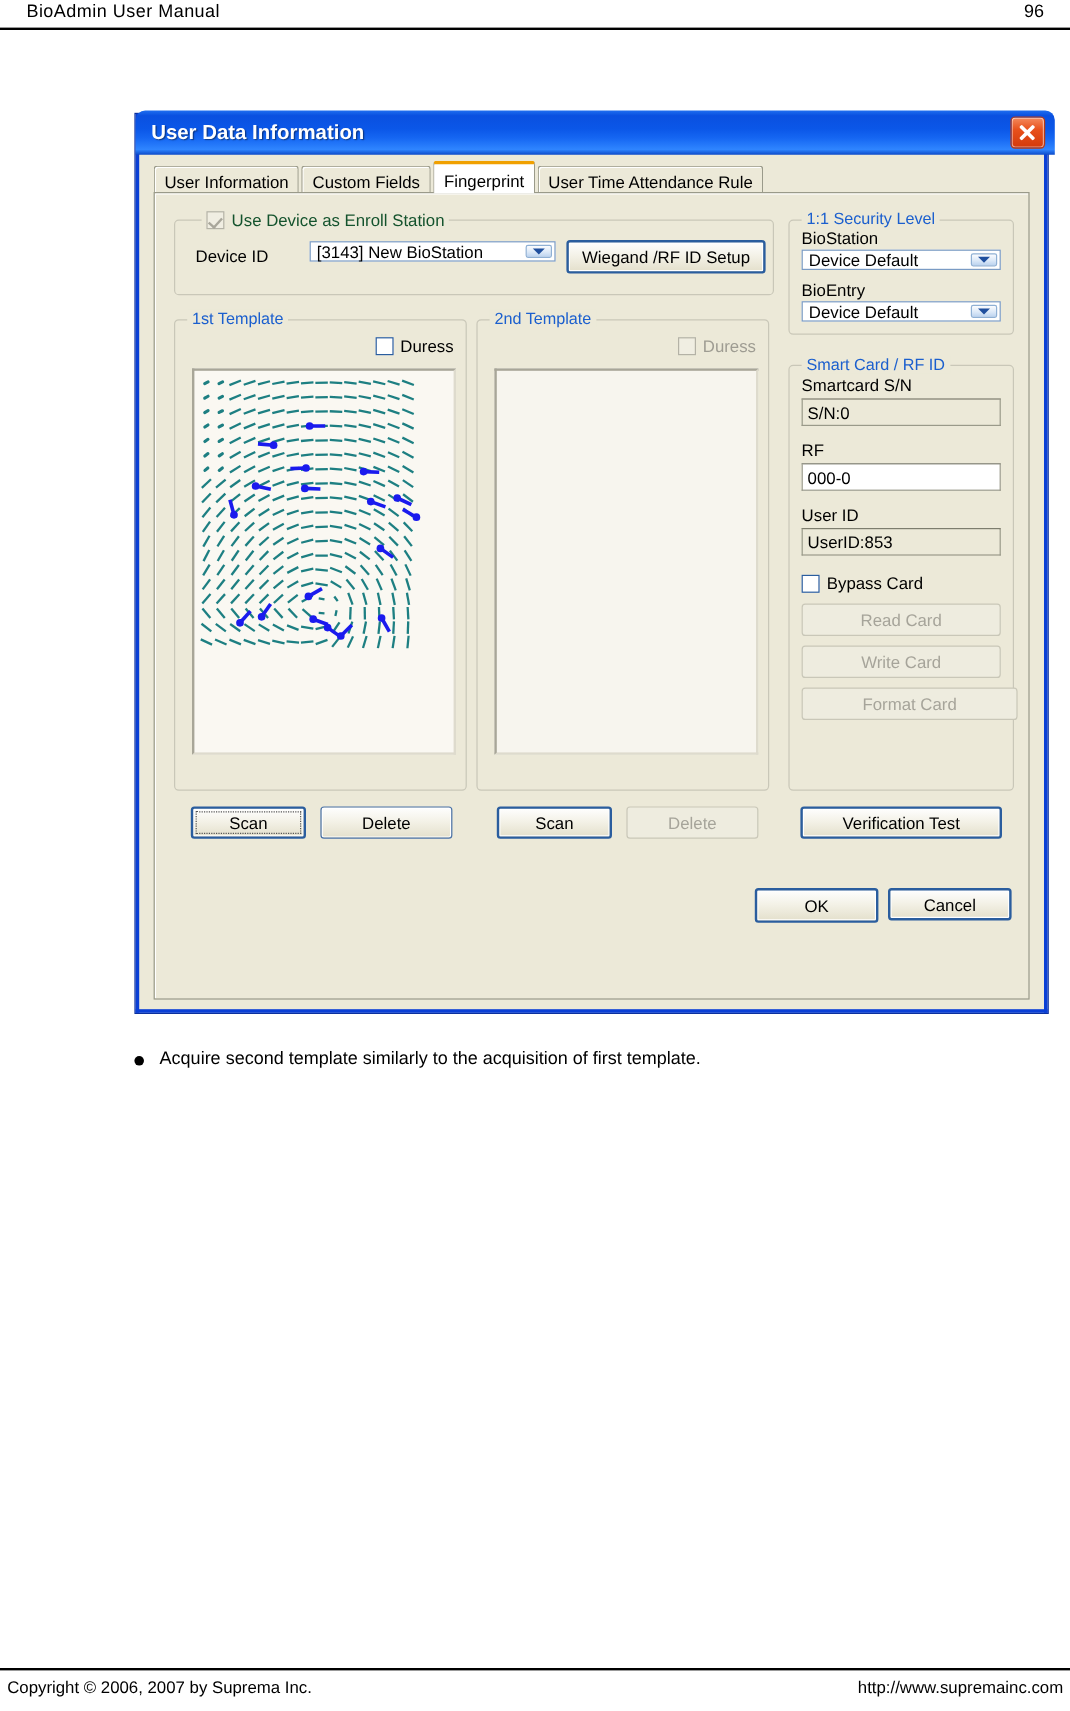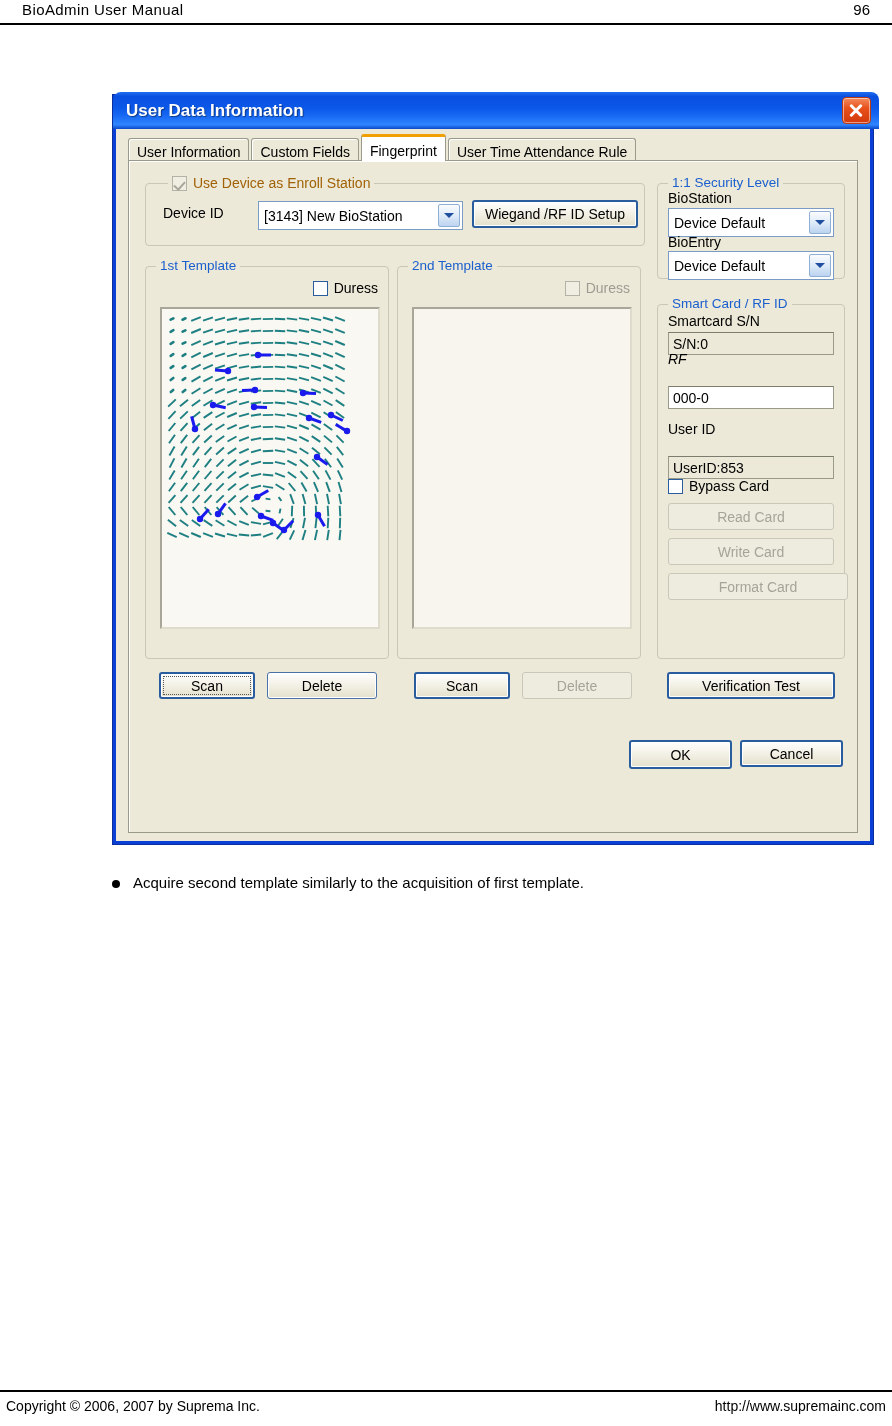--- a/index.html
+++ b/index.html
@@ -116,21 +116,21 @@
     background:#fff;border:1px solid #2a5d9e;position:relative;
   }
   .chkbox.dim{border:1px solid #b4b2a6;background:#f0eee2;}
   .chkbox.checked::after{
     content:"";position:absolute;left:3px;top:2px;width:5px;height:9px;
     border:solid #3a6ea5;border-width:0 2px 2px 0;transform:rotate(42deg);
   }
   .chkbox.checked.dim::after{border-color:#a9a79b;}
 
   .combo{
-    box-sizing:border-box;height:29px;background:#fff;
+    box-sizing:border-box;height:17px;background:#fff;
     border:1px solid #7a9bc4;position:relative;display:flex;align-items:center;
     font-size:14px;padding-left:5px;cursor:pointer;
   }
   .combo .arrowbox{
     position:absolute;right:2px;top:2px;bottom:2px;width:20px;
     background:linear-gradient(180deg,#fbfcfe 0%,#dce9f8 55%,#bcd3ef 100%);
     border:1px solid #8fb0d4;border-radius:2px;
     display:flex;align-items:center;justify-content:center;
   }
   .combo .arrowbox::after{
@@ -190,21 +190,21 @@
       <div class="tab">User Information</div>
       <div class="tab">Custom Fields</div>
       <div class="tab active">Fingerprint</div>
       <div class="tab">User Time Attendance Rule</div>
     </div>
 
     <div class="tabpanel">
 
       <div class="group" style="left:16px;top:22px;width:500px;height:63px;">
         <div class="glabel" style="left:22px;color:#9e9c92;">
-          <span class="chk" style="color:#a16207;align-items:flex-end;">
+          <span class="chk" style="color:#14532d;align-items:flex-end;">
             <span class="chkbox dim checked"></span>
             <span>Use Device as Enroll Station</span>
           </span>
         </div>
         <div class="lbl" style="position:absolute;left:17px;top:21px;text-align:right;">Device ID</div>
         <div class="combo" style="position:absolute;left:112px;top:17px;width:205px;">
           <span>[3143] New BioStation</span>
           <span class="arrowbox"></span>
         </div>
         <div class="btn" style="position:absolute;left:326px;top:16px;width:166px;height:28px;border:2px solid #2a5d9e;">Wiegand /RF ID Setup</div>
@@ -573,25 +573,25 @@
           <span class="arrowbox"></span>
         </div>
       </div>
 
       <div class="group" style="left:528px;top:143px;width:188px;height:355px;">
         <div class="glabel">Smart Card / RF ID</div>
 
         <div class="lbl" style="position:absolute;left:10px;top:8px;">Smartcard S/N</div>
         <div class="field ro" style="position:absolute;left:10px;top:27px;width:166px;">S/N:0</div>
 
-        <div class="lbl" style="position:absolute;left:10px;top:46px;font-style:italic;">RF</div>
+        <div class="lbl" style="position:absolute;left:10px;top:62px;">RF</div>
         <div class="field" style="position:absolute;left:10px;top:81px;width:166px;">000-0</div>
 
         <div class="lbl" style="position:absolute;left:10px;top:116px;">User ID</div>
-        <div class="field ro" style="position:absolute;left:10px;top:135px;width:166px;margin-top:16px;">UserID:853</div>
+        <div class="field ro" style="position:absolute;left:10px;top:135px;width:166px;">UserID:853</div>
 
         <div class="chk" style="position:absolute;left:10px;top:173px;">
           <span class="chkbox"></span>
           <span>Bypass Card</span>
         </div>
 
         <div class="btn dis" style="position:absolute;left:10px;top:198px;width:166px;">Read Card</div>
         <div class="btn dis" style="position:absolute;left:10px;top:233px;width:166px;">Write Card</div>
         <div class="btn dis" style="position:absolute;left:10px;top:268px;width:180px;">Format Card</div>
       </div>

